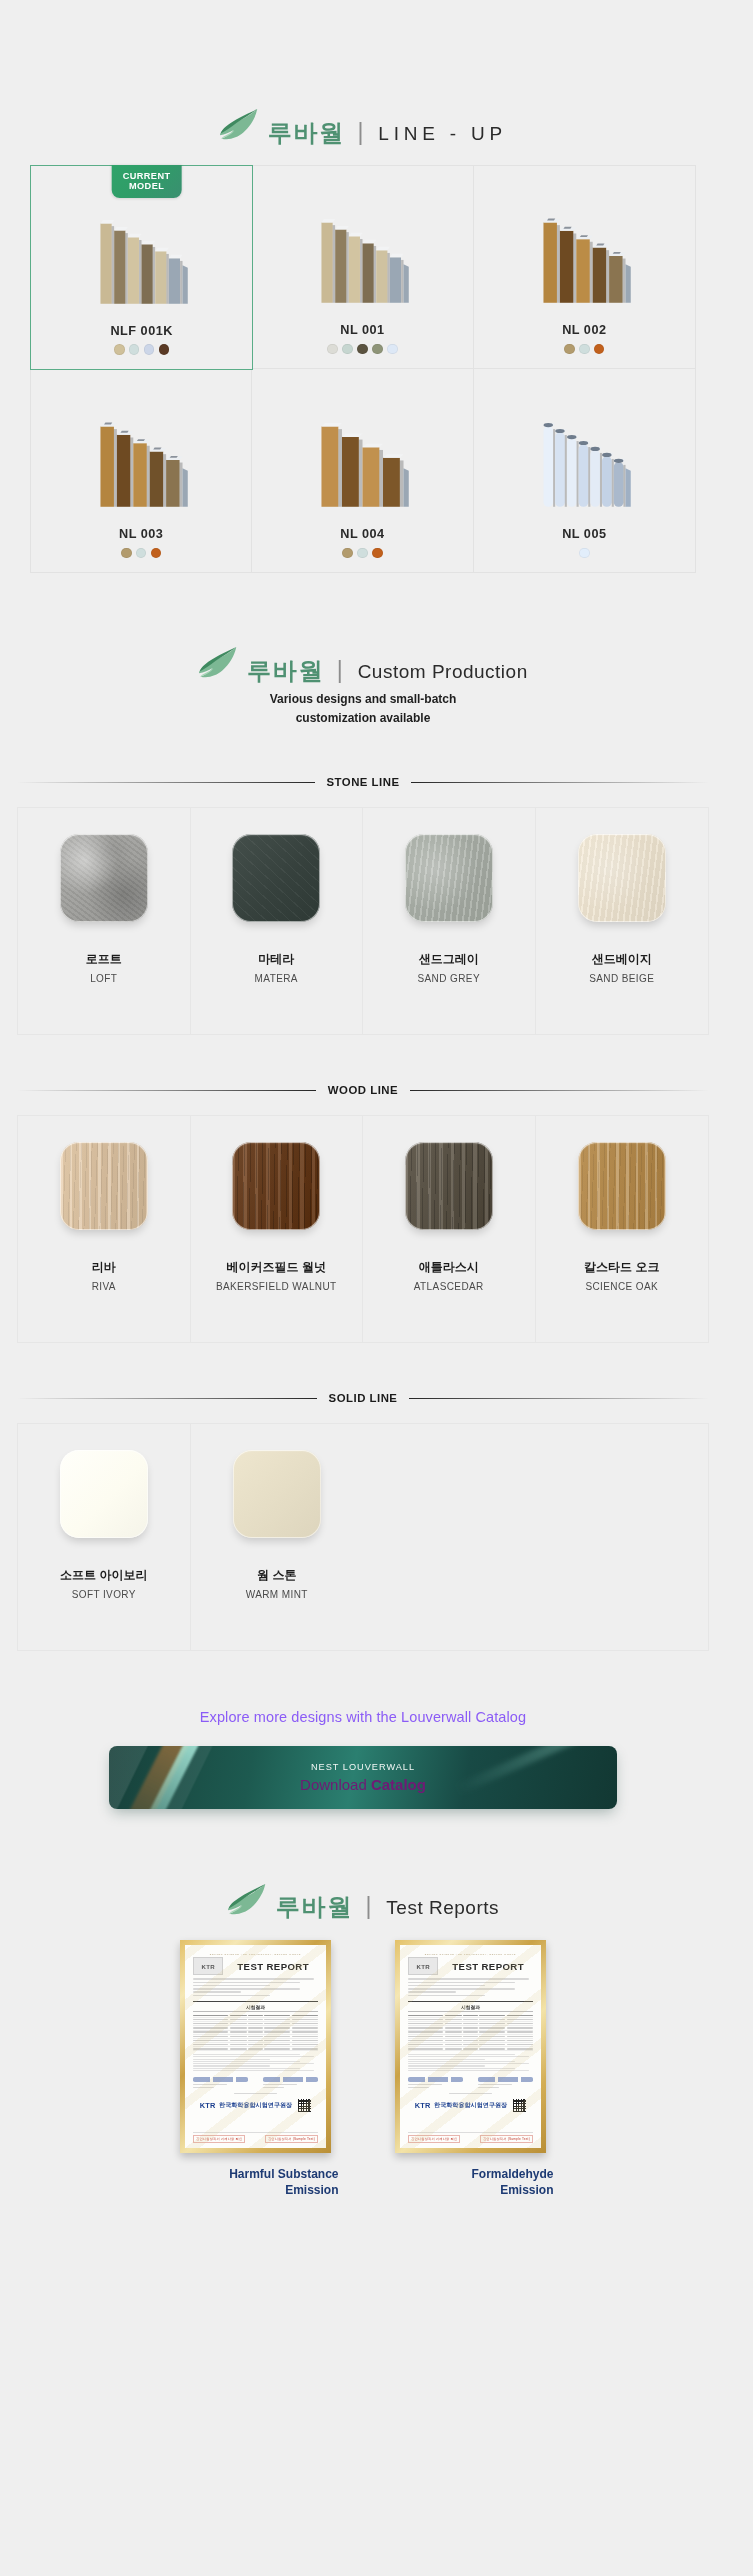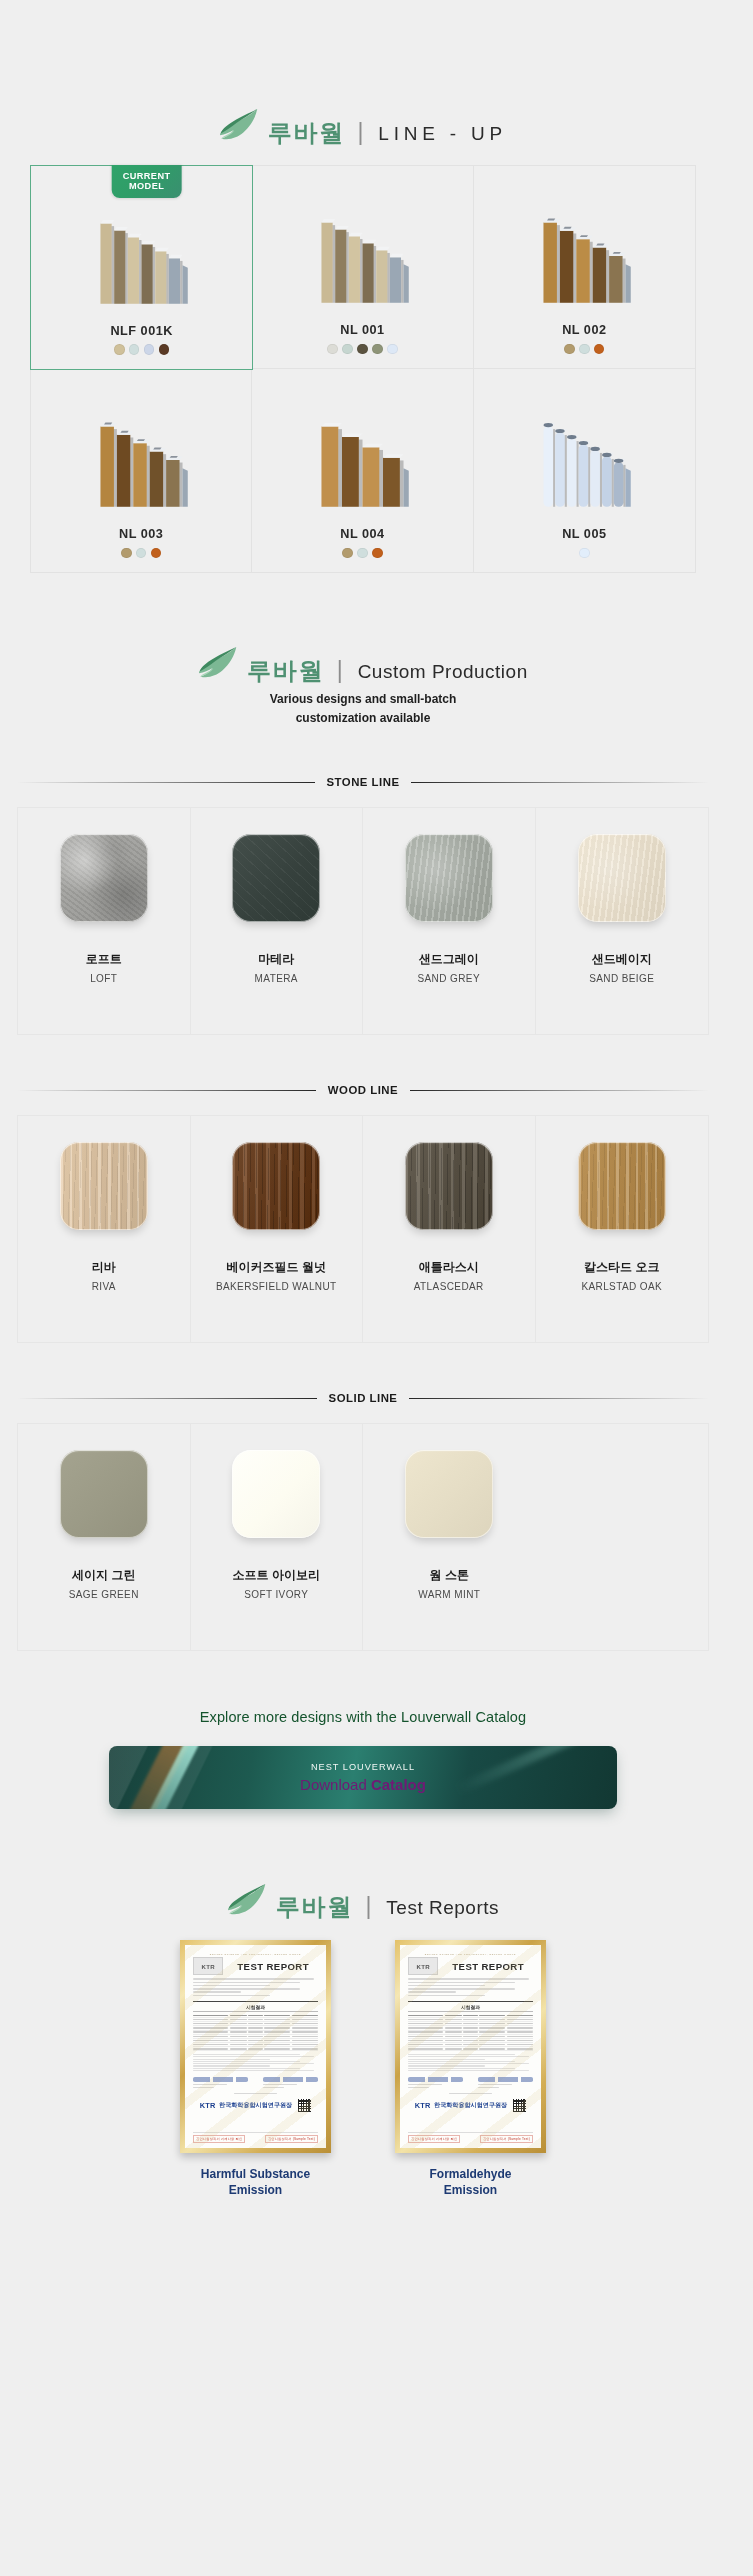--- a/index.html
+++ b/index.html
@@ -184,21 +184,21 @@
     letter-spacing: 0.4px;
     text-align: right;
   }
   .mat-section { margin-top: 49px; }
 
   
   .cta-wrap { margin-top: 58px; text-align: center; }
   .cta-title {
     font-size: 14.5px;
     font-weight: 400;
-    color: #14532d;
+    color: #8b5cf6;
     letter-spacing: 0.1px;
   }
   .cta-banner {
     width: 508px;
     height: 63px;
     margin: 21px auto 0;
     border-radius: 8px;
     position: relative;
     overflow: hidden;
     box-shadow: 0 6.1px 14px -3.5px rgba(30,70,60,.35);
@@ -355,20 +355,21 @@
     position: absolute; inset: 0;
     pointer-events: none;
     background: repeating-linear-gradient(-38deg, rgba(212,190,120,.14) 0 8.8px, rgba(212,190,120,0) 8.8px 39px);
   }
   .report-caption {
     margin-top: 14px;
     font-size: 12px;
     font-weight: 700;
     color: #1d3a73;
     line-height: 1.3;
+    text-align: right;
   }
   .tail { height: 131px; }
 </style>
 </head>
 <body>
 
 <div class="page">
 
   <div class="brand-head">
     <span class="leaf">
@@ -731,36 +732,31 @@
       linear-gradient(110deg, #726a5c, #60584a 50%, #50483a);"></div>
             <div class="mat-ko">애틀라스시</div>
             <div class="mat-en">ATLASCEDAR</div>
           </div>
           <div class="mat-cell">
             <div class="mat-swatch" style="background:
       repeating-linear-gradient(92deg, rgba(0,0,0,.07) 0 0.9px, rgba(0,0,0,0) 0.9px 5.3px),
       repeating-linear-gradient(90deg, rgba(255,255,255,.22) 0 2.6px, rgba(0,0,0,.05) 2.6px 9.6px),
       linear-gradient(100deg, #c59a5b, #b78c4d 45%, #ab8041);"></div>
             <div class="mat-ko">칼스타드 오크</div>
-            <div class="mat-en">KARLSTAD OAK</div>
+            <div class="mat-en">SCIENCE OAK</div>
           </div>
         </div>
       </div>
       <div class="mat-section">
         <div class="line-divider">
           <div class="rule left"></div>
           <div class="divider-label">SOLID LINE</div>
           <div class="rule right"></div>
         </div>
         <div class="mat-grid">
-          <div class="mat-cell">
-            <div class="mat-swatch" style="background: linear-gradient(135deg, #a4a38f, #9b9a86 55%, #93927e);"></div>
-            <div class="mat-ko">세이지 그린</div>
-            <div class="mat-en">SAGE GREEN</div>
-          </div>
           <div class="mat-cell">
             <div class="mat-swatch" style="background: linear-gradient(135deg, #fffffa, #fdfcf1 55%, #f5f4e9);"></div>
             <div class="mat-ko">소프트 아이보리</div>
             <div class="mat-en">SOFT IVORY</div>
           </div>
           <div class="mat-cell">
             <div class="mat-swatch" style="background: linear-gradient(135deg, #eee6ce, #e5ddc5 55%, #ddd5bd);"></div>
             <div class="mat-ko">웜 스톤</div>
             <div class="mat-en">WARM MINT</div>
           </div>

